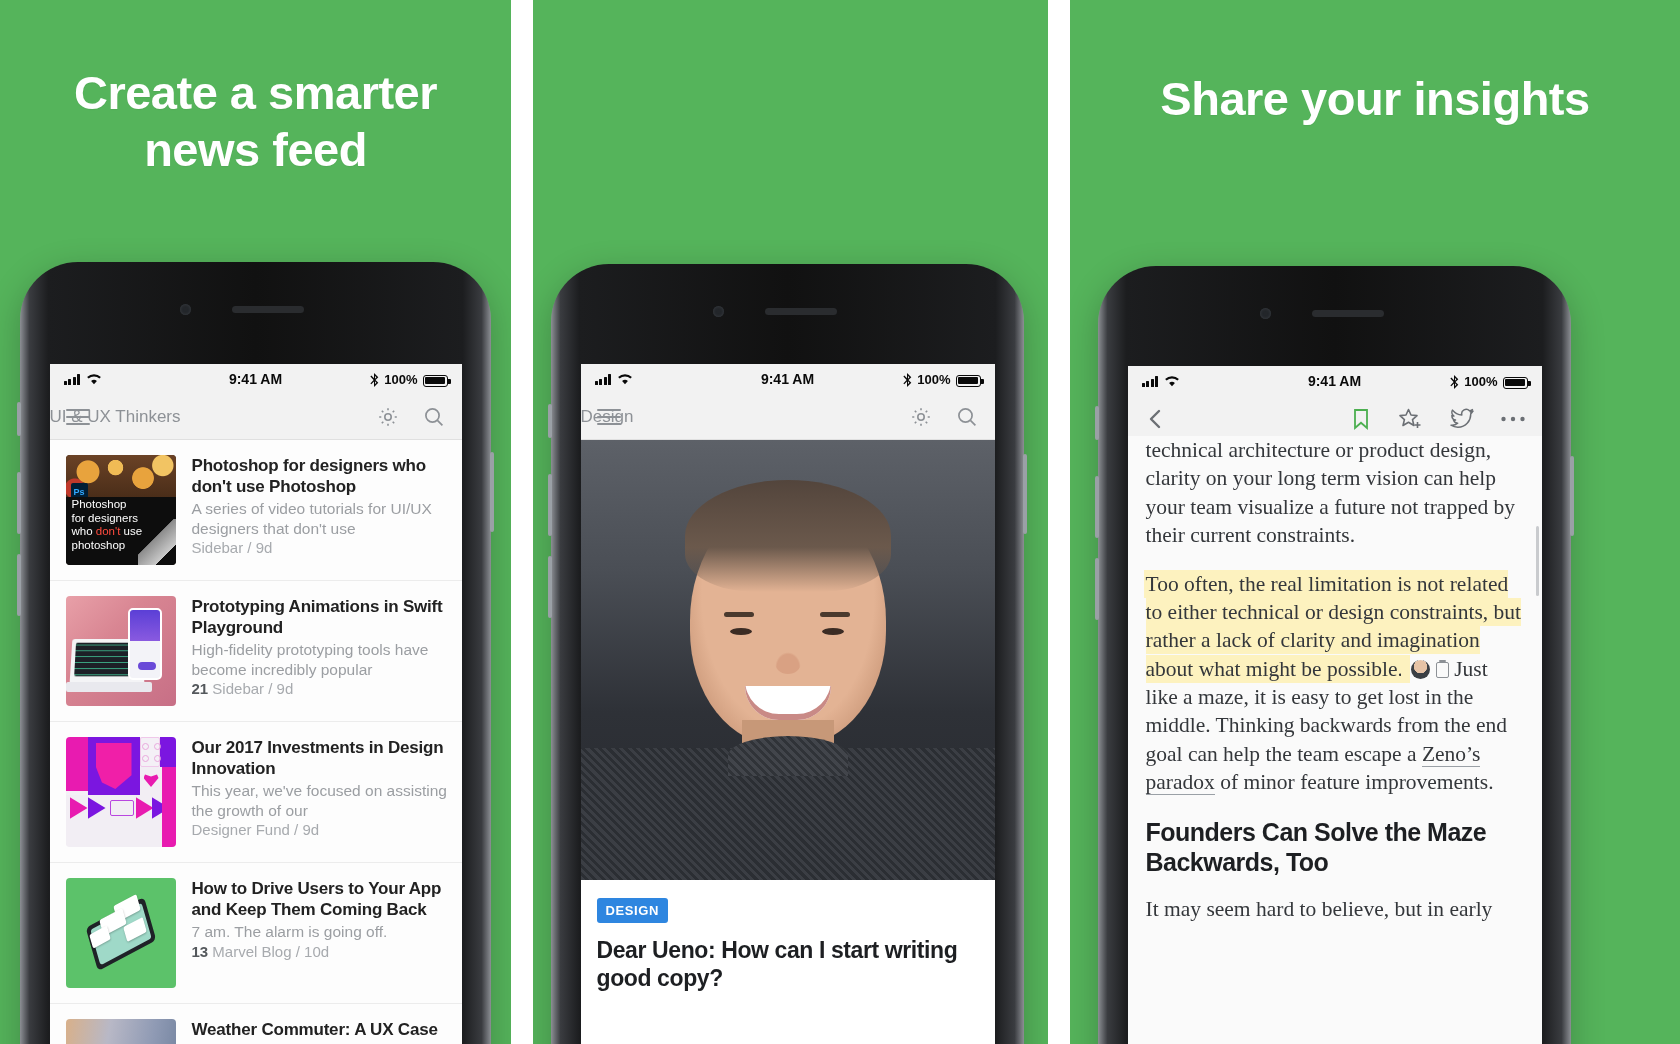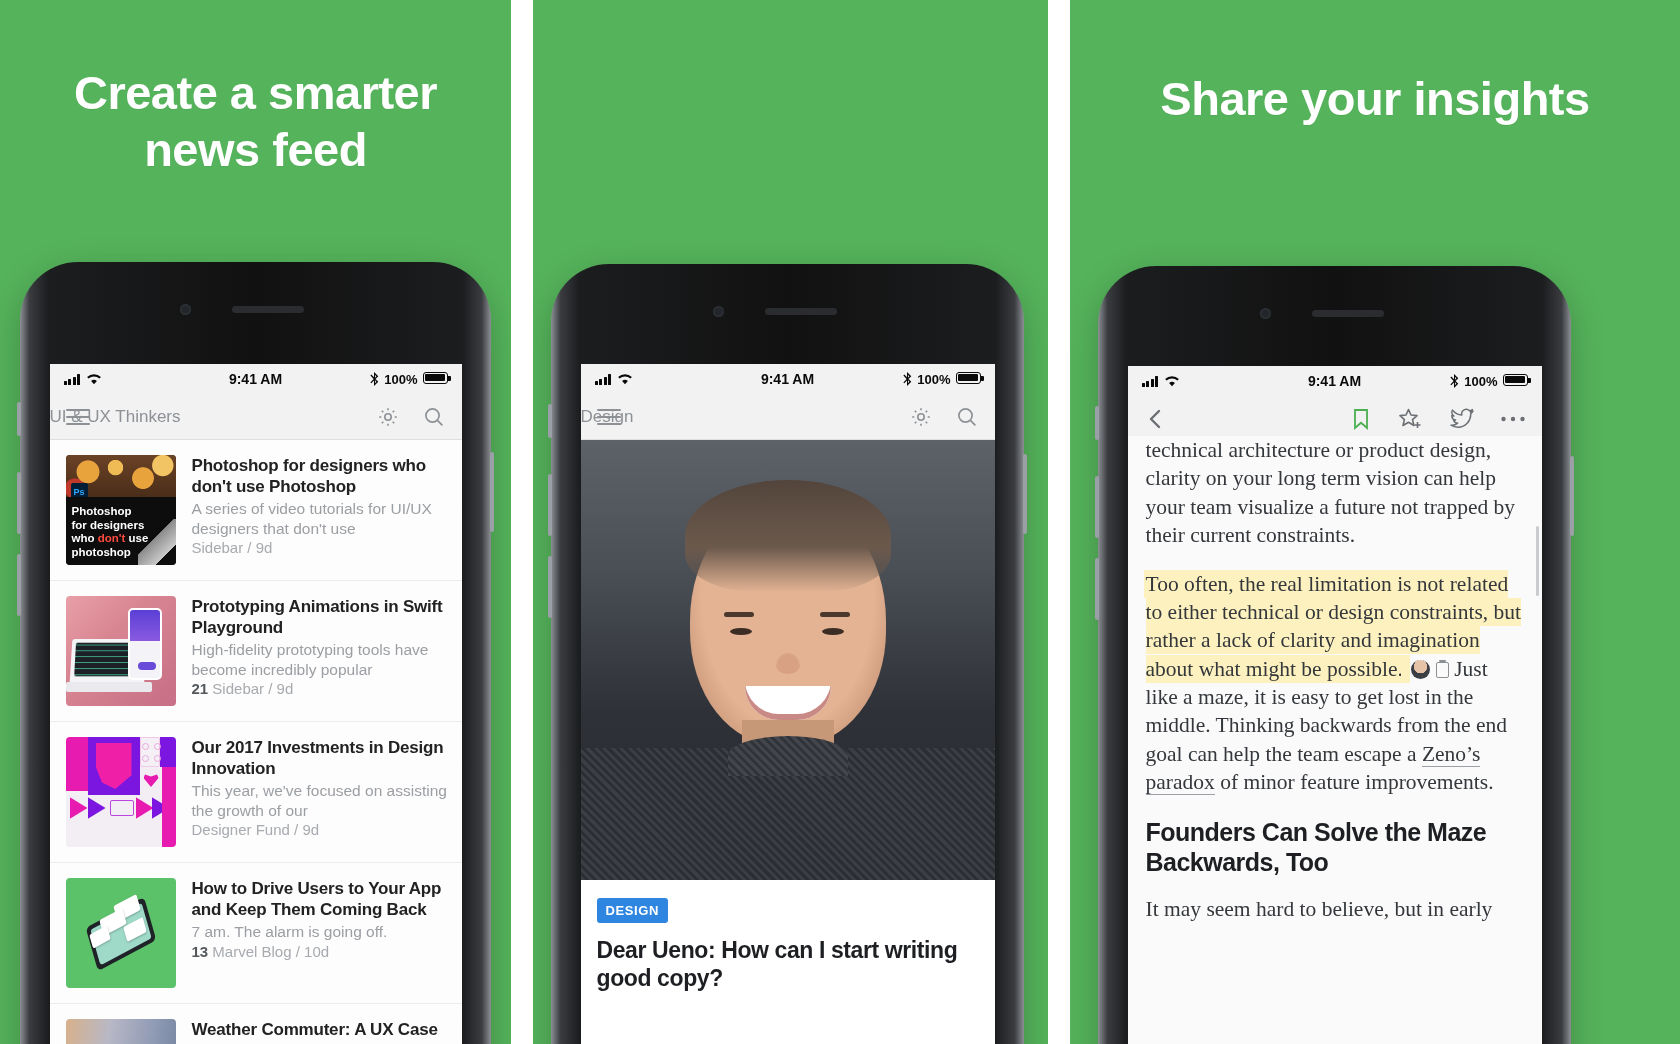--- a/index.html
+++ b/index.html
@@ -87,21 +87,21 @@
     padding: 13px 14px;
     font-size: 14px; font-weight: bold;
     color: #0a0a0a;
     position: relative;
   }
   .sb-left { display: flex; align-items: center; gap: 6px; }
   .sb-center {
     position: absolute; left: 0; right: 0; text-align: center;
     font-size: 14px; font-weight: bold; pointer-events: none;
   }
-  .sb-right { margin-left: auto; display: flex; align-items: flex-start; gap: 5px; z-index:2;}
+  .sb-right { margin-left: auto; display: flex; align-items: flex-end; gap: 5px; z-index:2;}
   .sig { display: flex; align-items: flex-end; gap: 1.5px; height: 11px; }
   .sig i { display: block; width: 3px; background: #0a0a0a; border-radius: .5px;}
   .sig i:nth-child(1){height:4px}.sig i:nth-child(2){height:6px}
   .sig i:nth-child(3){height:8px}.sig i:nth-child(4){height:11px}
   .batt {
     width: 25px; height: 12px; border: 1.6px solid #0a0a0a;
     border-radius: 3px; position: relative; padding: 1.3px;
   }
   .batt::after {
     content:""; position:absolute; right:-4px; top:3.3px;
@@ -165,22 +165,22 @@
                 radial-gradient(circle at 8% 80%, #c0392b 0 9%, transparent 10%),
                 linear-gradient(180deg,#6b4226,#4a2d19);
   }
   .th-ps .ps-badge {
     position:absolute; left:5px; top:28px; width:17px; height:17px;
     background:#001e36; color:#31a8ff; font-size:9px; font-weight:bold;
     display:flex; align-items:center; justify-content:center; border-radius:2px;
   }
   .th-ps .ps-body {
     position:absolute; left:0; right:0; bottom:0; top:38%;
-    background:#0d0d0d; padding: 8px 6px;
-    color:#fff; font-size:11.5px; font-weight:bold; line-height:1.2;
+    background:#0d0d0d; padding: 1px 6px;
+    color:#fff; font-size:11.5px; font-weight:normal; line-height:1.2;
   }
   .th-ps .ps-body em { color:#ff4b3e; font-style:normal;}
   .th-ps .ps-leaf {
     position:absolute; right:0; bottom:0; width:38px; height:46px;
     background: linear-gradient(135deg, transparent 42%, #8c8c8c 43%, #c9c9c9 75%, transparent 76%);
   }
 
   .th-swift {
     background: linear-gradient(135deg,#e8a0a8 0%,#d88592 38%,#c76f86 100%);
   }

